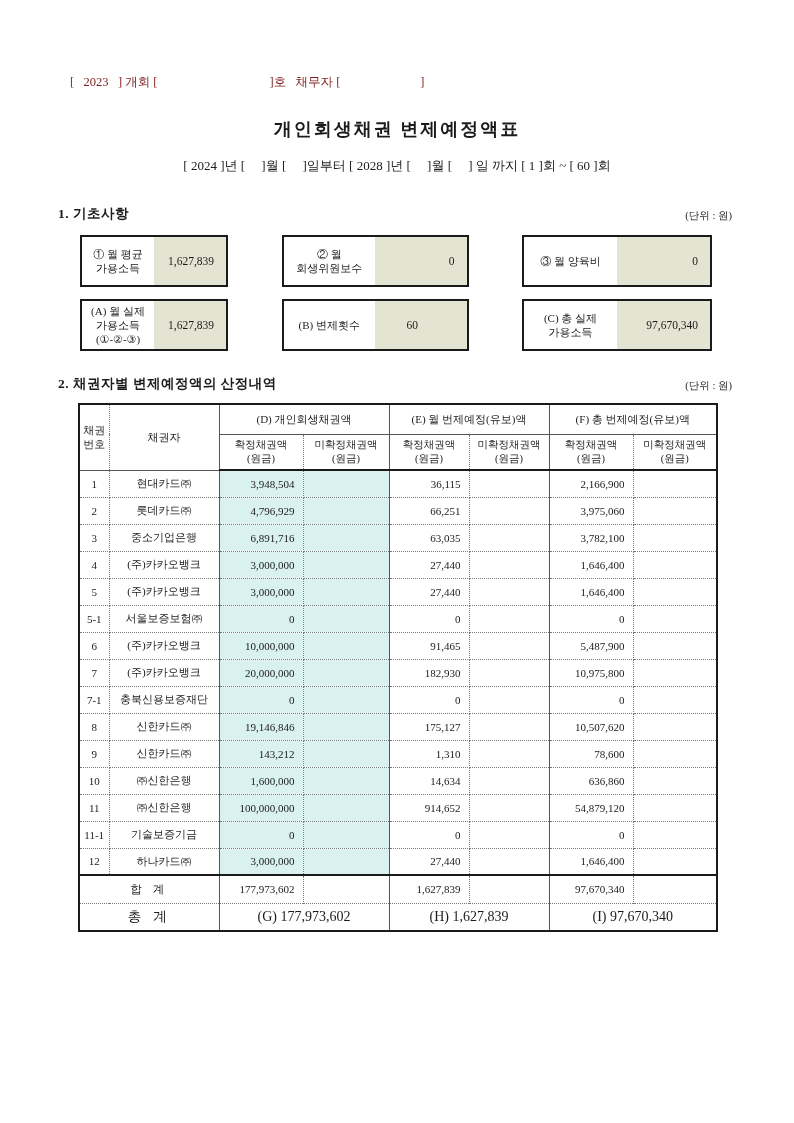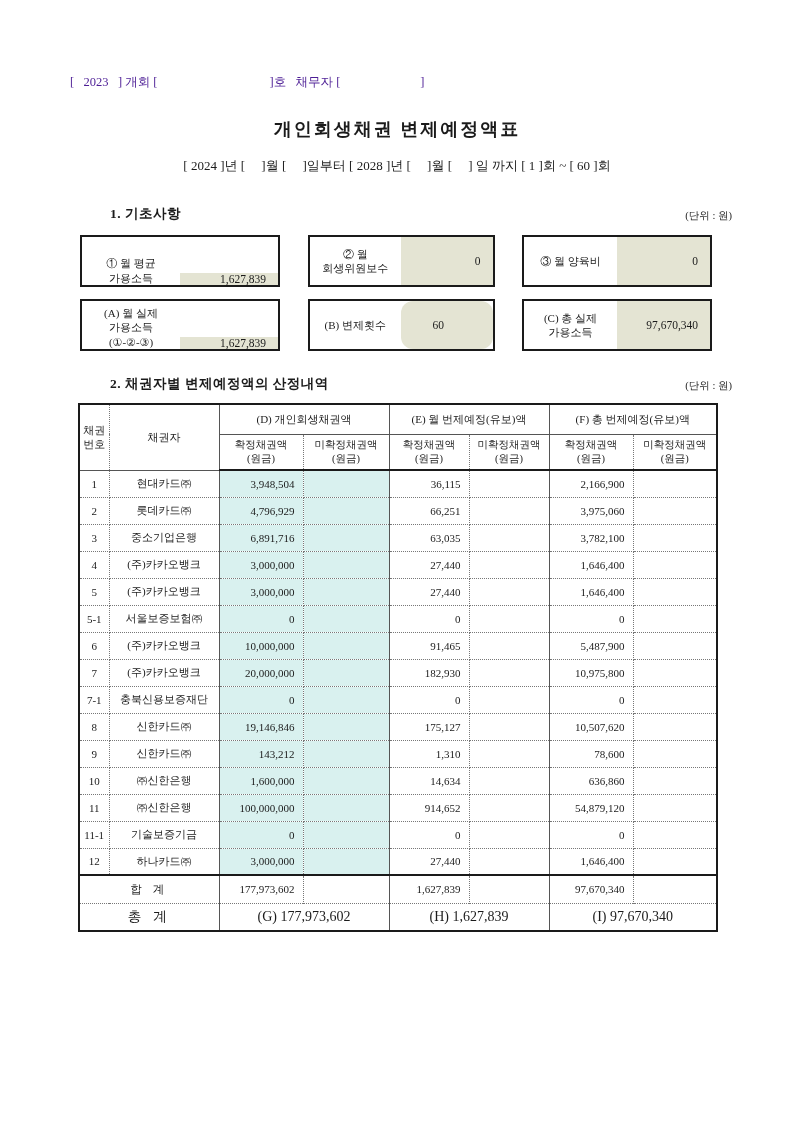--- a/index.html
+++ b/index.html
@@ -9,76 +9,76 @@
     background:#ffffff;
     font-family:"Liberation Serif","DejaVu Serif",serif;
     color:#1b1b1b;
     overflow:hidden;
   }
   .case-line{
     padding-top:74px;
     margin-left:70px;
     font-size:12.5px;
     white-space:pre;
-    color:#4c1d95;
+    color:#7f1d1d;
   }
   .gap{display:inline-block;height:1px;}
   .doc-title{
     margin-top:26px;
     text-align:center;
     font-size:18px;
     font-weight:bold;
     letter-spacing:2px;
   }
   .period-line{
     margin-top:16px;
     text-align:center;
     font-size:13px;
     white-space:pre;
   }
   .section-head{
     display:flex;
     justify-content:space-between;
     align-items:flex-end;
-    margin:0 62px 0 110px;
+    margin:0 62px 0 58px;
     text-align:right;
   }
   .section-head.first{margin-top:30px;}
   .section-head.second{margin-top:24px;}
   .section-title{font-size:13.5px;font-weight:bold;letter-spacing:.5px;}
   .unit-label{font-size:10.5px;color:#222;}
   
   .box-row{
     display:flex;
     margin:12px 82px 0 80px;
     justify-content:space-between;
   }
   .info-box{
     display:flex;
     border:2px solid #1a1a1a;
     height:52px;
     box-sizing:border-box;
   }
-  .b1{width:200px;align-items:flex-end;} .b2{width:187px;} .b3{width:190px;}
+  .b1{width:148px;} .b2{width:187px;} .b3{width:190px;}
   .box-label{
     flex:0 0 50%;
     display:flex;align-items:center;justify-content:center;
     text-align:center;
     font-size:11px;line-height:1.3;
     white-space:pre-line;
     background:#fff;
     padding:0 2px;box-sizing:border-box;
   }
   .box-value{
     flex:1 1 auto;
     display:flex;align-items:center;justify-content:flex-end;
     font-size:11.5px;
     padding-right:12px;box-sizing:border-box;
   }
-  .box-value.center{justify-content:center;padding-right:17px;border-radius:12px;}
+  .box-value.center{justify-content:center;padding-right:17px;}
   
   table.sched{
     margin:10px 0 0 78px;
     border-collapse:collapse;
     width:638px;
     table-layout:fixed;
     font-size:11px;
     border:2px solid #1a1a1a;
   }
   table.sched th, table.sched td{

